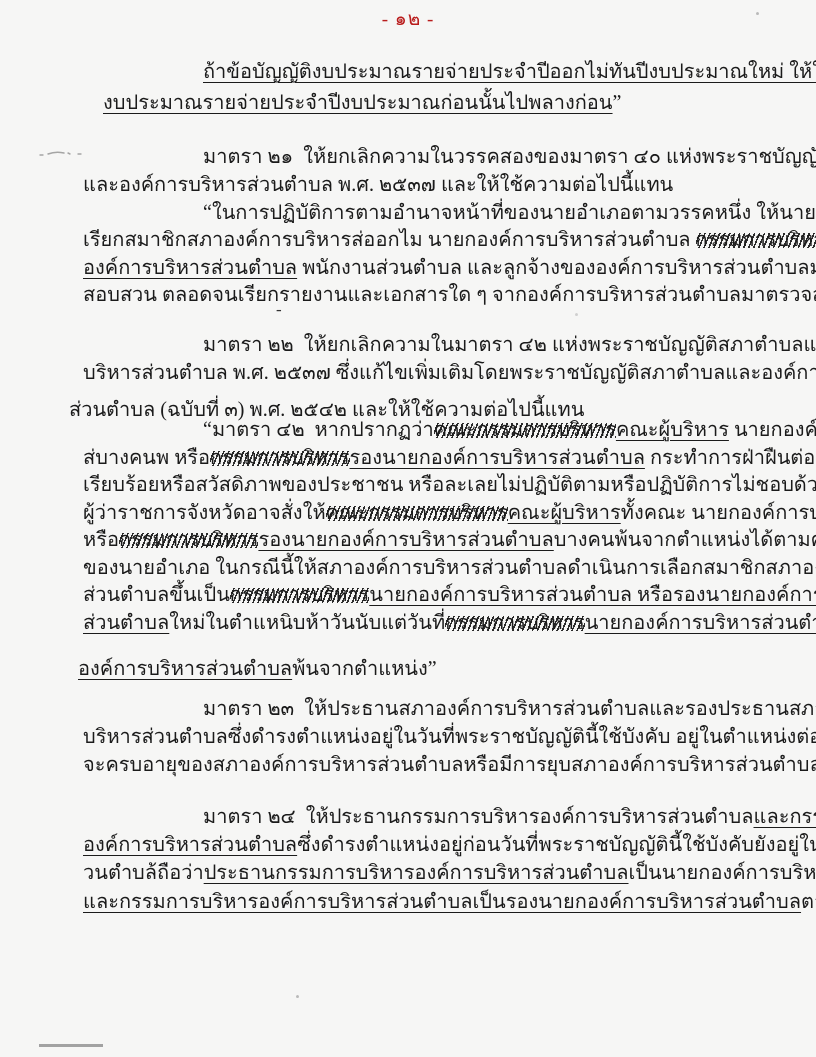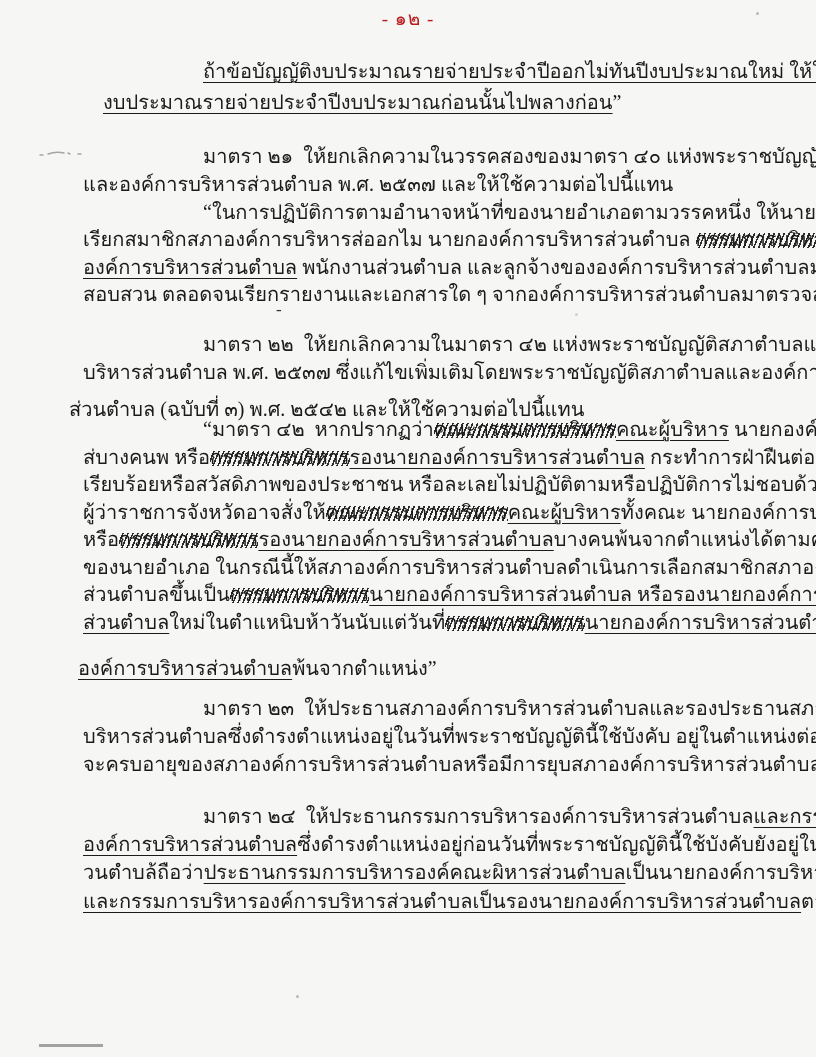--- a/index.html
+++ b/index.html
@@ -103,21 +103,21 @@
       <div class="line" style="top: 523px; left: 83px;"><span class="seg-plain">หรือ</span><span class="seg-del">กรรมการบริหาร</span><span class="seg-ins">รองนายกองค์การบริหารส่วนตำบล</span><span class="seg-plain">บางคนพ้นจากตำแหน่งได้ตามคำเสนอแนะ</span></div>
       <div class="line" style="top: 550.5px; left: 83px;"><span class="seg-plain">ของนายอำเภอ ในกรณีนี้ให้สภาองค์การบริหารส่วนตำบลดำเนินการเลือกสมาชิกสภาองค์การบริหาร</span></div>
       <div class="line" style="top: 578px; left: 83px;"><span class="seg-plain">ส่วนตำบลขึ้นเป็น</span><span class="seg-del">กรรมการบริหาร</span><span class="seg-ins">นายกองค์การบริหารส่วนตำบล หรือรองนายกองค์การบริหาร</span></div>
       <div class="line" style="top: 605.5px; left: 83px;"><span class="seg-ins">ส่วนตำบล</span><span class="seg-plain">ใหม่ในตำแหนิบห้าวันนับแต่วันที่</span><span class="seg-del">กรรมการบริหาร</span><span class="seg-ins">นายกองค์การบริหารส่วนตำบล หรือรองนายก</span></div>
       <div class="line" style="top: 633px; left: 78px; margin-top: 19px;"><span class="seg-ins">องค์การบริหารส่วนตำบล</span><span class="seg-plain">พ้นจากตำแหน่ง”</span></div>
       <div class="line" style="top: 692px; left: 203px;"><span class="seg-plain">มาตรา ๒๓&nbsp; ให้ประธานสภาองค์การบริหารส่วนตำบลและรองประธานสภาองค์การ</span></div>
       <div class="line" style="top: 719.8px; left: 83px;"><span class="seg-plain">บริหารส่วนตำบลซึ่งดำรงตำแหน่งอยู่ในวันที่พระราชบัญญัตินี้ใช้บังคับ อยู่ในตำแหน่งต่อไปจนกว่า</span></div>
       <div class="line" style="top: 747.6px; left: 83px;"><span class="seg-plain">จะครบอายุของสภาองค์การบริหารส่วนตำบลหรือมีการยุบสภาองค์การบริหารส่วนตำบล</span></div>
       <div class="line" style="top: 800px; left: 203px;"><span class="seg-plain">มาตรา ๒๔&nbsp; ให้ประธานกรรมการบริหารองค์การบริหารส่วนตำบล</span><span class="seg-ins">และกรรมการบริหาร</span></div>
       <div class="line" style="top: 828.2px; left: 83px;"><span class="seg-ins">องค์การบริหารส่วนตำบล</span><span class="seg-plain">ซึ่งดำรงตำแหน่งอยู่ก่อนวันที่พระราชบัญญัตินี้ใช้บังคับยังอยู่ในตำแหน่งต่อไป</span></div>
-      <div class="line" style="top: 856.4px; left: 83px;"><span class="seg-plain">วนตำบล้ถือว่า</span><span class="seg-ins">ประธานกรรมการบริหารองค์คณะผิหารส่วนตำบล</span><span class="seg-plain">เป็นนายกองค์การบริหารส่วนตำบล</span></div>
+      <div class="line" style="top: 856.4px; left: 83px;"><span class="seg-plain">วนตำบล้ถือว่า</span><span class="seg-ins">ประธานกรรมการบริหารองค์การบริหารส่วนตำบล</span><span class="seg-plain">เป็นนายกองค์การบริหารส่วนตำบล</span></div>
       <div class="line" style="top: 884.6px; left: 83px;"><span class="seg-ins">และกรรมการบริหารองค์การบริหารส่วนตำบลเป็นรองนายกองค์การบริหารส่วนตำบล</span><span class="seg-plain">ตามพระราชบัญญัตินี้</span></div>
     </div>
 
   <div class="scan-bar"></div>
 
   <div class="speck s1"></div>
   <div class="speck s2"></div>
   <div class="speck s3"></div>
 
 </div>

